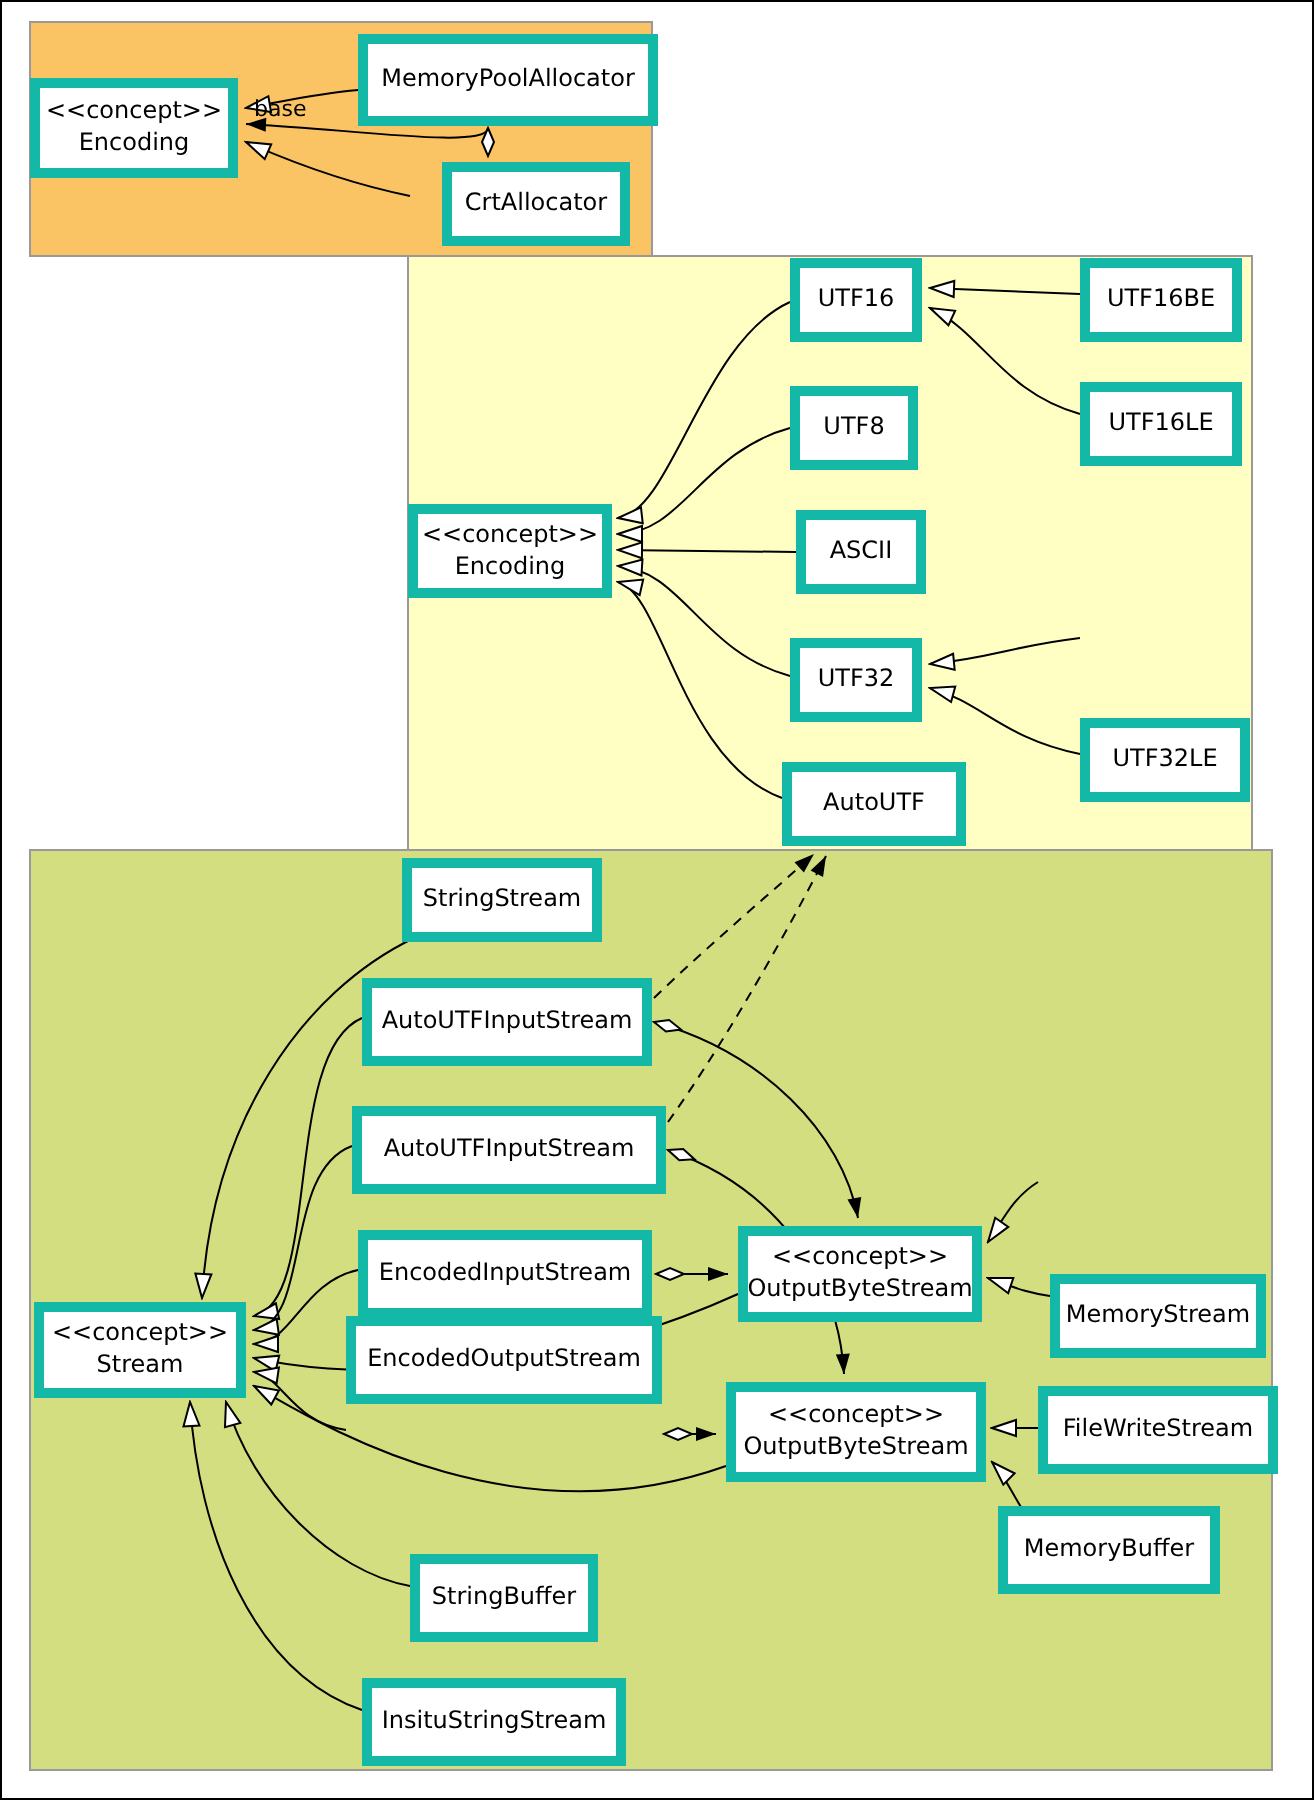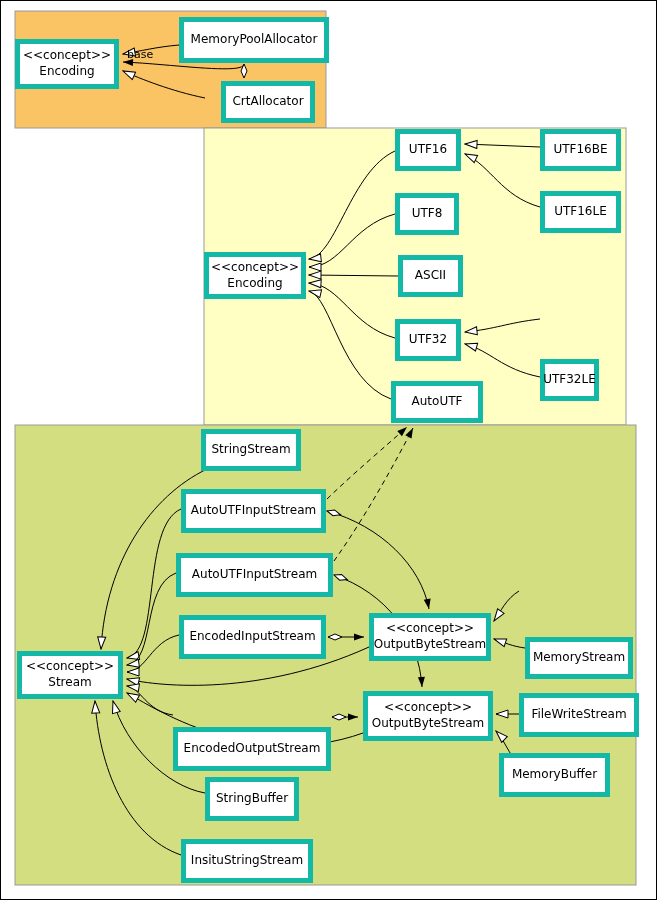--- a/index.html
+++ b/index.html
@@ -103,21 +103,21 @@
   <div class="box" style="left:203px;top:251px;width:102px;height:47px">
     <span>&lt;&lt;concept&gt;&gt;</span>
     <span>Encoding</span>
   </div>
   <div class="box" style="left:397px;top:254px;width:65px;height:42px">
     <span>ASCII</span>
   </div>
   <div class="box" style="left:394px;top:318px;width:66px;height:42px">
     <span>UTF32</span>
   </div>
-  <div class="box" style="left:539px;top:358px;width:59px;height:42px">
+  <div class="box" style="left:539px;top:358px;width:85px;height:42px">
     <span>UTF32LE</span>
   </div>
   <div class="box" style="left:390px;top:380px;width:92px;height:42px">
     <span>AutoUTF</span>
   </div>
 
   <div class="box" style="left:200px;top:428px;width:100px;height:42px">
     <span>StringStream</span>
   </div>
   <div class="box" style="left:180px;top:488px;width:145px;height:44px">
@@ -133,21 +133,21 @@
     <span>&lt;&lt;concept&gt;&gt;</span>
     <span>Stream</span>
   </div>
   <div class="box" style="left:368px;top:612px;width:122px;height:48px">
     <span>&lt;&lt;concept&gt;&gt;</span>
     <span>OutputByteStream</span>
   </div>
   <div class="box" style="left:524px;top:636px;width:108px;height:42px">
     <span>MemoryStream</span>
   </div>
-  <div class="box" style="left:172px;top:726px;width:158px;height:44px">
+  <div class="box" style="left:172px;top:657px;width:158px;height:44px">
     <span>EncodedOutputStream</span>
   </div>
   <div class="box" style="left:362px;top:690px;width:130px;height:50px">
     <span>&lt;&lt;concept&gt;&gt;</span>
     <span>OutputByteStream</span>
   </div>
   <div class="box" style="left:518px;top:692px;width:120px;height:44px">
     <span>FileWriteStream</span>
   </div>
   <div class="box" style="left:498px;top:752px;width:111px;height:44px">

